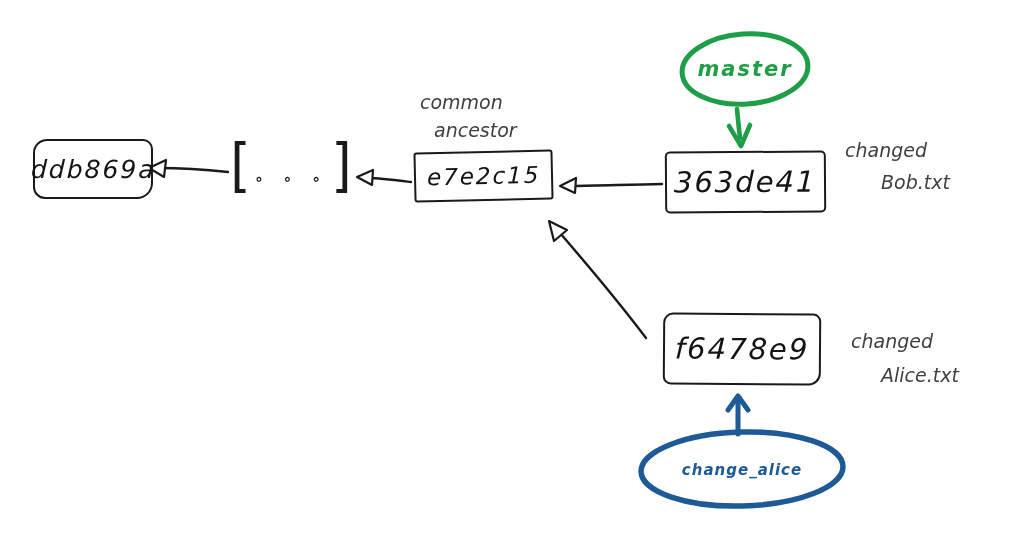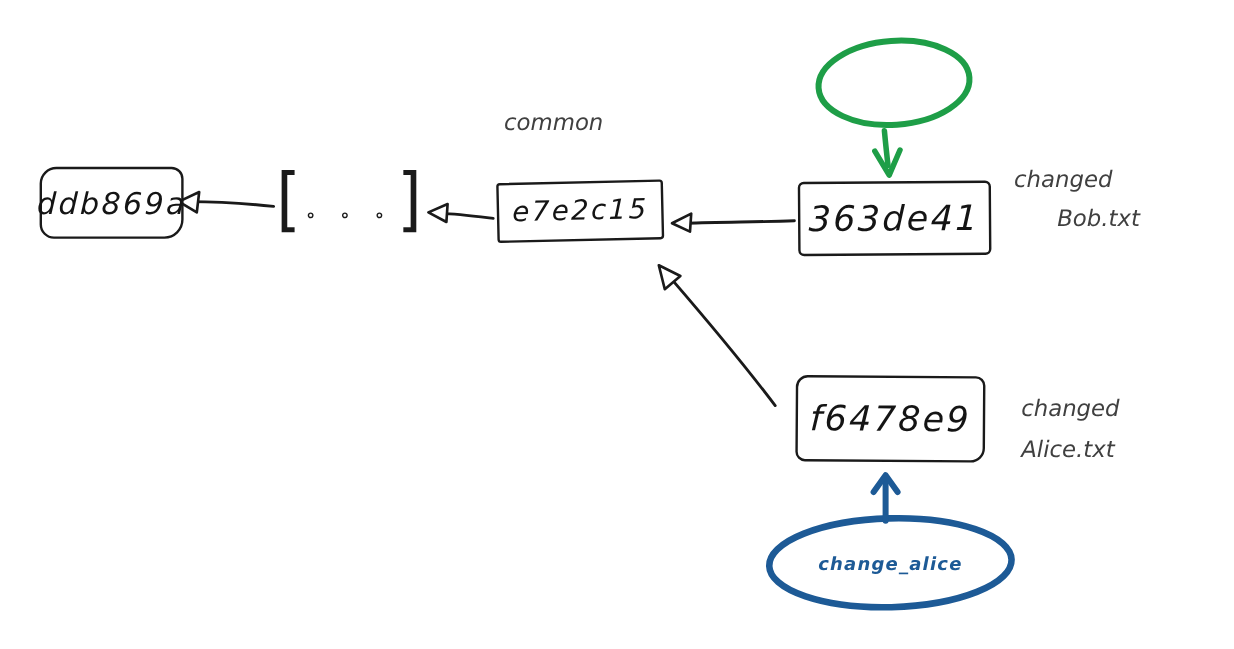--- a/index.html
+++ b/index.html
@@ -28,21 +28,21 @@
   .ellipsis .dots{font-size:15px;letter-spacing:7px;margin-top:26px;font-weight:700;}
   .bluenote{
     position:absolute;color:#404040;font-style:italic;font-size:19px;white-space:nowrap;
   }
   .bluenote .l2{display:block;}
   .note-ancestor{left:420px;top:88px;line-height:28px;}
   .note-ancestor .l2{margin-left:14px;}
   .note-bob{left:845px;top:134px;line-height:32px;}
   .note-bob .l2{margin-left:36px;}
   .note-alice{left:851px;top:324px;line-height:34px;}
-  .note-alice .l2{}
+  .note-alice .l2{margin-left:30px;}
   .branchlabel{
     position:absolute;display:flex;align-items:center;justify-content:center;
     font-weight:bold;white-space:nowrap;font-style:italic;
   }
   .label-master{left:683px;top:34px;width:124px;height:70px;color:#1e9e47;font-size:21px;letter-spacing:2px;}
   .label-alice{left:642px;top:432px;width:200px;height:75px;color:#1d5a96;font-size:15px;letter-spacing:1px;}
 </style>
 </head>
 <body>
 
@@ -104,30 +104,34 @@
   <div class="box n-bob">
     <span class="hash">363de41</span>
   </div>
 
   <div class="box n-alice">
     <span class="hash">f6478e9</span>
   </div>
 
   <div class="bluenote note-ancestor">
     <span class="l1">common</span>
+    <span class="l2">ancestor</span>
   </div>
 
   <div class="bluenote note-bob">
     <span class="l1">changed</span>
     <span class="l2">Bob.txt</span>
   </div>
 
   <div class="bluenote note-alice">
     <span class="l1">changed</span>
     <span class="l2">Alice.txt</span>
   </div>
 
+  <div class="branchlabel label-master">
+    <span>master</span>
+  </div>
 
   <div class="branchlabel label-alice">
     <span>change_alice</span>
   </div>
 
 </div>
 
 </body></html>

